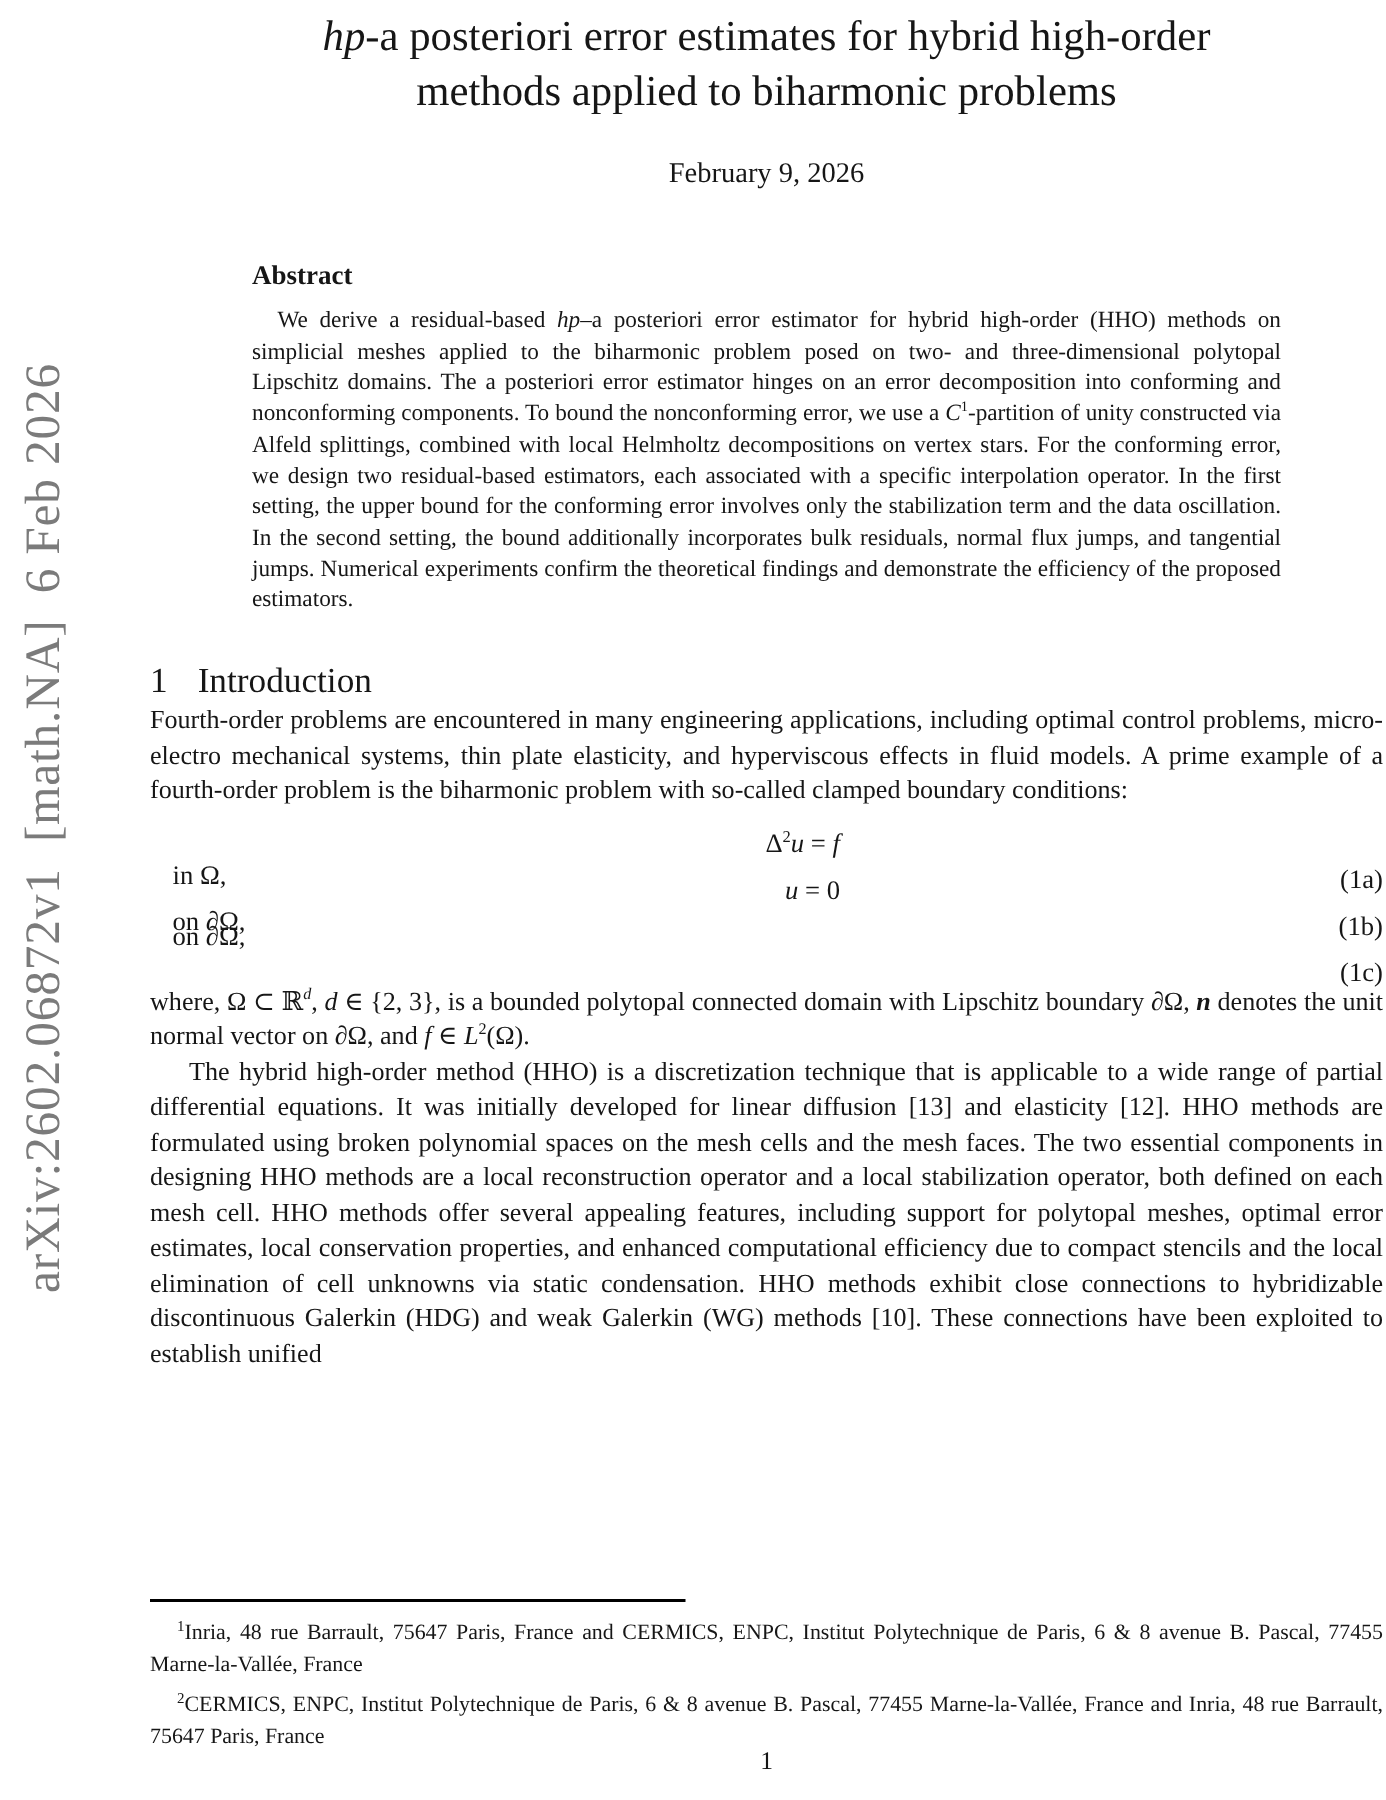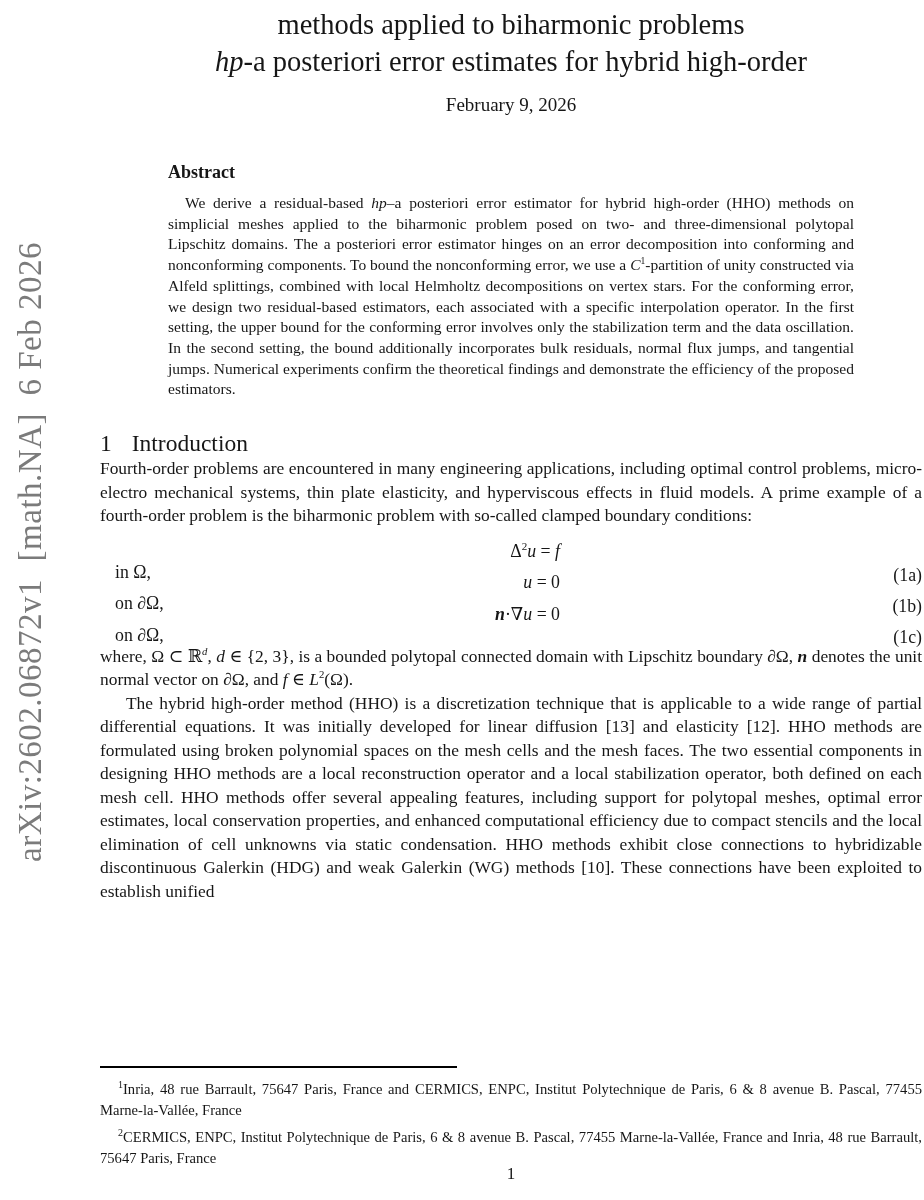--- a/index.html
+++ b/index.html
@@ -10,21 +10,21 @@
   }
   .watermark{
     position:absolute;left:30px;top:552px;
     transform:translate(-50%,-50%) rotate(-90deg);
     white-space:pre;font-size:33px;letter-spacing:0.5px;
   }
   .page{position:absolute;left:100px;top:0;width:822px;height:1200px;}
   .title{font-size:28.5px;line-height:37px;text-align:center;margin-top:6px;}
   .authors{display:flex;justify-content:center;gap:40px;font-size:20px;margin-top:27px;}
   .author sup{font-size:13px;}
-  .date{text-align:center;font-size:19px;margin-top:14px;}
+  .date{text-align:center;font-size:19px;margin-top:25px;}
   .abstract{width:686px;margin:0 auto;}
   .abstract-heading{text-align:left;font-weight:bold;font-size:18px;margin-top:46px;}
   .abstract-text{font-size:15.5px;line-height:20.7px;text-align:justify;text-indent:17px;margin-top:10px;}
   .section-heading{font-size:23.5px;font-weight:normal;margin-top:30px;}
   .section-heading .num{margin-right:20px;}
   p.body-par{font-size:17.4px;line-height:23.5px;text-align:justify;margin:0;}
   .p1{margin-top:17px;}
   .p3{text-indent:26px;}
   .equations{margin:13px 0 11px 0;}
   .eq-row{position:relative;height:31px;display:flex;align-items:baseline;font-size:17.8px;flex-direction:column;}
@@ -42,22 +42,22 @@
   .page-number{position:absolute;top:1164px;left:0;width:822px;text-align:center;font-size:17px;}
 </style>
 </head>
 <body>
 
 <div class="watermark" style="color: rgb(123, 123, 123);">arXiv:2602.06872v1  [math.NA]  6 Feb 2026</div>
 
 <div class="page">
 
   <div class="title">
+    <div><span class="it">hp</span><span>-a posteriori error estimates for hybrid high-order</span></div>
     <div>methods applied to biharmonic problems</div>
-    <div><span class="it">hp</span><span>-a posteriori error estimates for hybrid high-order</span></div>
   </div>
 
 
   <div class="date">February 9, 2026</div>
 
   <div class="abstract">
     <div class="abstract-heading">Abstract</div>
     <p class="abstract-text"><span>We derive a residual-based </span><span class="it">hp</span><span>–a posteriori error estimator for hybrid high-order (HHO) methods on simplicial meshes applied to the biharmonic problem posed on two- and three-dimensional polytopal Lipschitz domains. The a posteriori error estimator hinges on an error decomposition into conforming and nonconforming components. To bound the nonconforming error, we use a </span><span class="it">C</span><span class="sup">1</span><span>-partition of unity constructed via Alfeld splittings, combined with local Helmholtz decompositions on vertex stars. For the conforming error, we design two residual-based estimators, each associated with a specific interpolation operator. In the first setting, the upper bound for the conforming error involves only the stabilization term and the data oscillation. In the second setting, the bound additionally incorporates bulk residuals, normal flux jumps, and tangential jumps. Numerical experiments confirm the theoretical findings and demonstrate the efficiency of the proposed estimators.</span></p>
   </div>
 
@@ -72,21 +72,20 @@
       <span class="eq-lhs"><span>Δ</span><span class="sup">2</span><span class="it">u</span><span> = </span><span class="it">f</span></span>
       <span class="eq-cond">in Ω,</span>
       <span class="eq-label">(1a)</span>
     </div>
     <div class="eq-row">
       <span class="eq-lhs"><span class="it">u</span><span> = 0</span></span>
       <span class="eq-cond">on ∂Ω,</span>
       <span class="eq-label">(1b)</span>
     </div>
     <div class="eq-row">
-      <span class="eq-lhs"><span class="bi">n</span><span>·∇</span><span class="it">u</span><span> = 0</span></span>
       <span class="eq-cond">on ∂Ω,</span>
       <span class="eq-label">(1c)</span>
     </div>
   </div>
 
   <p class="body-par"><span>where, Ω ⊂ ℝ</span><span class="sup-it">d</span><span>, </span><span class="it">d</span><span> ∈ {2, 3}, is a bounded polytopal connected domain with Lipschitz boundary ∂Ω, </span><span class="bi">n</span><span> denotes the unit normal vector on ∂Ω, and </span><span class="it">f</span><span> ∈ </span><span class="it">L</span><span class="sup">2</span><span>(Ω).</span></p>
 
   <p class="body-par p3">The hybrid high-order method (HHO) is a discretization technique that is applicable to a wide range of partial differential equations. It was initially developed for linear diffusion [13] and elasticity [12]. HHO methods are formulated using broken polynomial spaces on the mesh cells and the mesh faces. The two essential components in designing HHO methods are a local reconstruction operator and a local stabilization operator, both defined on each mesh cell. HHO methods offer several appealing features, including support for polytopal meshes, optimal error estimates, local conservation properties, and enhanced computational efficiency due to compact stencils and the local elimination of cell unknowns via static condensation. HHO methods exhibit close connections to hybridizable discontinuous Galerkin (HDG) and weak Galerkin (WG) methods [10]. These connections have been exploited to establish unified</p>
 
   <div class="footnotes">

